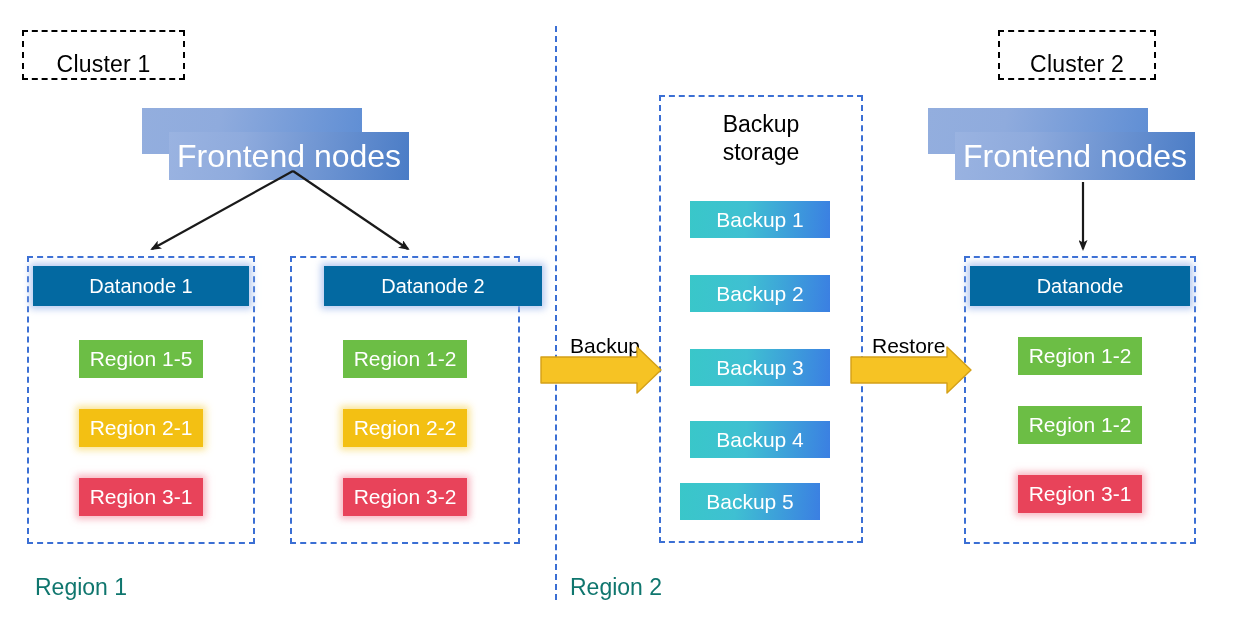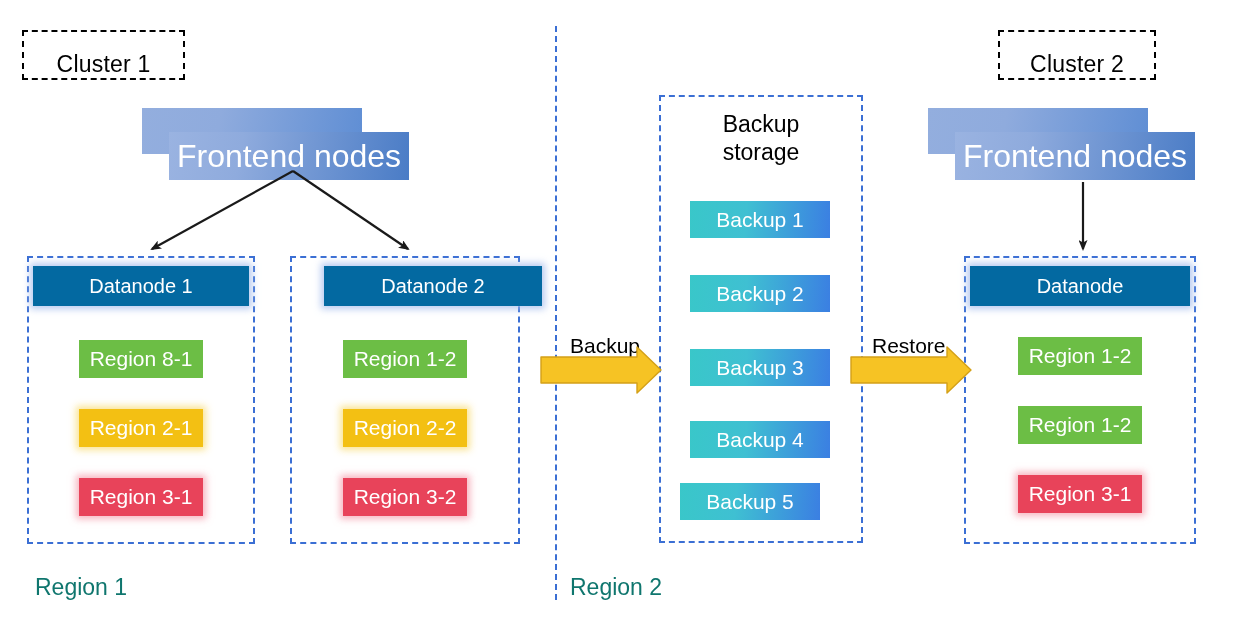--- a/index.html
+++ b/index.html
@@ -162,21 +162,21 @@
     <div class="frontend-front">
       <span>Frontend nodes</span>
     </div>
   </div>
 
   <div class="abs dash-box" style="left:27px; top:256px; width:228px; height:288px;"></div>
   <div class="abs datanode-head" style="left:33px; top:266px; width:216px; height:40px;">
     <span>Datanode 1</span>
   </div>
   <div class="abs region green" style="left:79px; top:340px; width:124px; height:38px;">
-    <span>Region 8-1</span>
+    <span>Region 1-5</span>
   </div>
   <div class="abs region yellow" style="left:79px; top:409px; width:124px; height:38px;">
     <span>Region 2-1</span>
   </div>
   <div class="abs region red" style="left:79px; top:478px; width:124px; height:38px;">
     <span>Region 3-1</span>
   </div>
 
   <div class="abs dash-box" style="left:290px; top:256px; width:230px; height:288px;"></div>
   <div class="abs datanode-head" style="left:296px; top:266px; width:218px; height:40px;margin-left:28px;">

